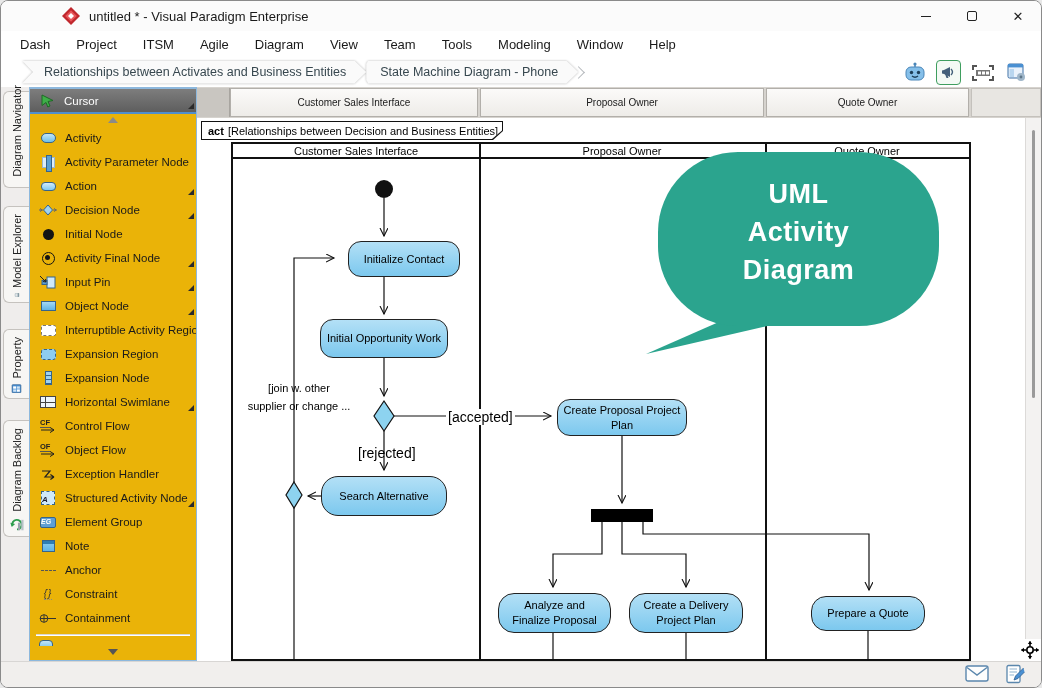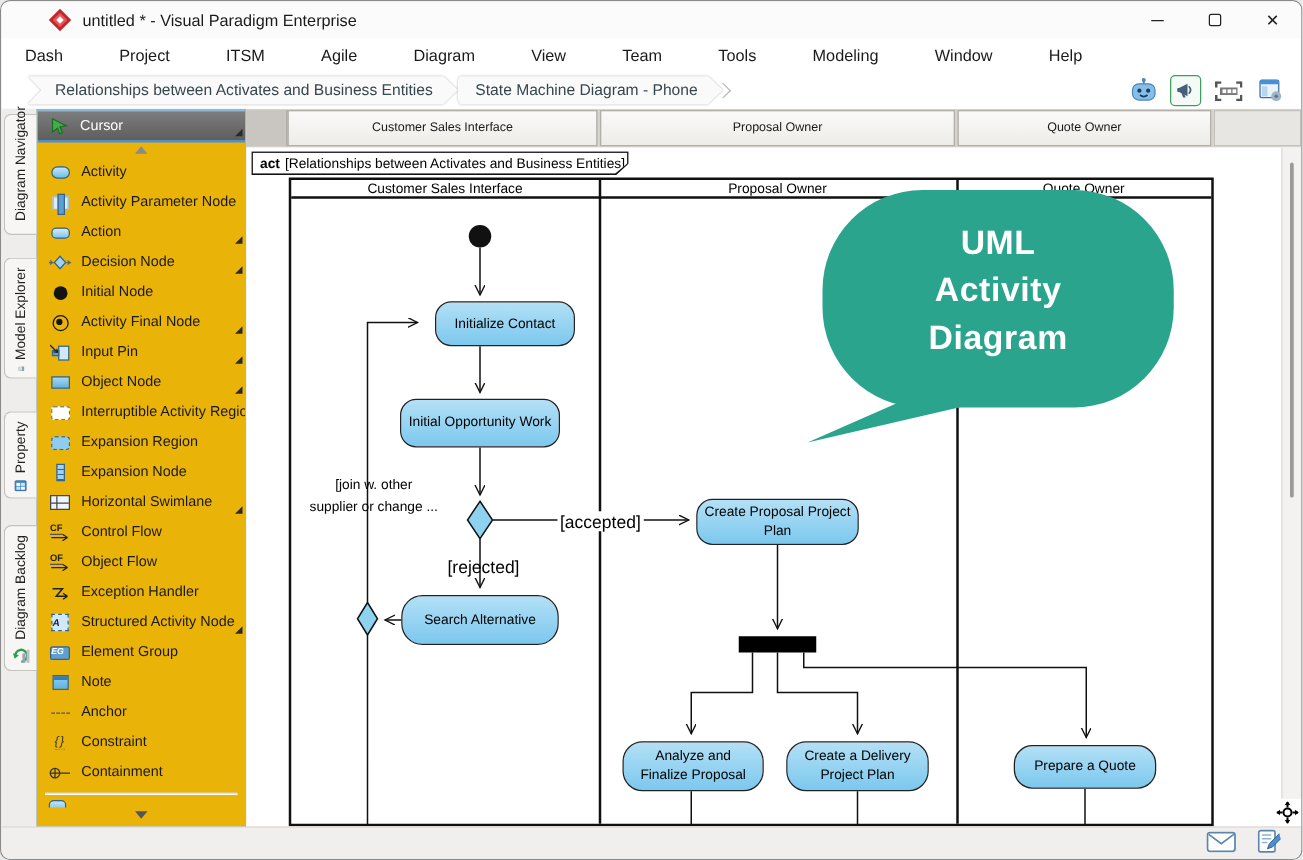--- a/index.html
+++ b/index.html
@@ -2,30 +2,30 @@
 <html><head>
 <meta charset="utf-8">
 <style>
   * { box-sizing: border-box; margin: 0; padding: 0; }
   html,body { background:#e8e8e8; }
   body { font-family: "Liberation Sans", sans-serif; }
   .window { width:1042px; height:688px; background:#fff; border:1px solid #8a8a8a;
             border-radius:8px; overflow:hidden; position:relative; }
 
   
-  .titlebar { height:30px; display:flex; align-items:center; background:#fbfbfb; }
+  .titlebar { height:30px; display:flex; align-items:center; background:#fbfbfb;padding-left:23px; }
   .tb-logo { width:20px; height:20px; margin-left:37px; flex:none; }
   .tb-title { font-size:13px; color:#1a1a1a; margin-left:8px; flex:1; white-space:nowrap; }
   .wc { width:46px; height:30px; display:flex; align-items:center; justify-content:center; color:#222; }
   .wc-min i { display:block; width:10px; height:1px; background:#222; }
   .wc-max i { display:block; width:10px; height:10px; border:1.3px solid #222; border-radius:2px; }
   .wc-close { font-size:13px; }
 
   
-  .menubar { height:26px; display:flex; align-items:center; padding-left:6px; background:#fff;gap:19px; }
+  .menubar { height:26px; display:flex; align-items:center; padding-left:6px; background:#fff; }
   .menu-item { font-size:13px; color:#1a1a1a; padding:3px 13px; border-radius:3px; }
 
   
   .toolbar { height:30px; display:flex; align-items:center; background:#fff; padding-left:30px; position:relative; }
   .crumbwrap { filter:drop-shadow(0 0 1px #b6b6b6); display:flex; }
   .crumb { height:23px; display:flex; align-items:center; background:#fafafa; color:#37474f;
            font-size:12.5px; padding:0 20px 0 14px; white-space:nowrap; }
   .crumb-1 { clip-path:polygon(2px 0,calc(100% - 12px) 0,100% 50%,calc(100% - 12px) 100%,2px 100%,0 85%,0 15%); }
   .crumb-2 { clip-path:polygon(0 0,calc(100% - 12px) 0,100% 50%,calc(100% - 12px) 100%,0 100%,11px 50%); margin-left:-9px; padding-left:22px; }
   .crumb-tail { width:9px; height:9px; border-top:1.4px solid #b4b8bc; border-right:1.4px solid #b4b8bc;
@@ -444,21 +444,21 @@
         <div class="lanebtn" style="width:284px;">Proposal Owner</div>
         <div class="lanebtn" style="width:203px;">Quote Owner</div>
         <div class="lanebtn-filler"></div>
       </div>
 
       <div class="canvas-body">
 
         <div class="act-tab">
           <div class="act-tab-inner">
             <span class="act-kw">act</span>
-            <span>[Relationships between Activates and Business Entities]</span>
+            <span>[Relationships between Decision and Business Entities]</span>
           </div>
         </div>
 
         <div class="lane-frame">
           <div class="lane-headrow">
             <div class="lane-head" style="width:246px;">Customer Sales Interface</div>
             <div class="lane-head" style="width:286px;">Proposal Owner</div>
             <div class="lane-head" style="flex:1;">Quote Owner</div>
           </div>
           <div class="lane-vline" style="left:246px;"></div>

